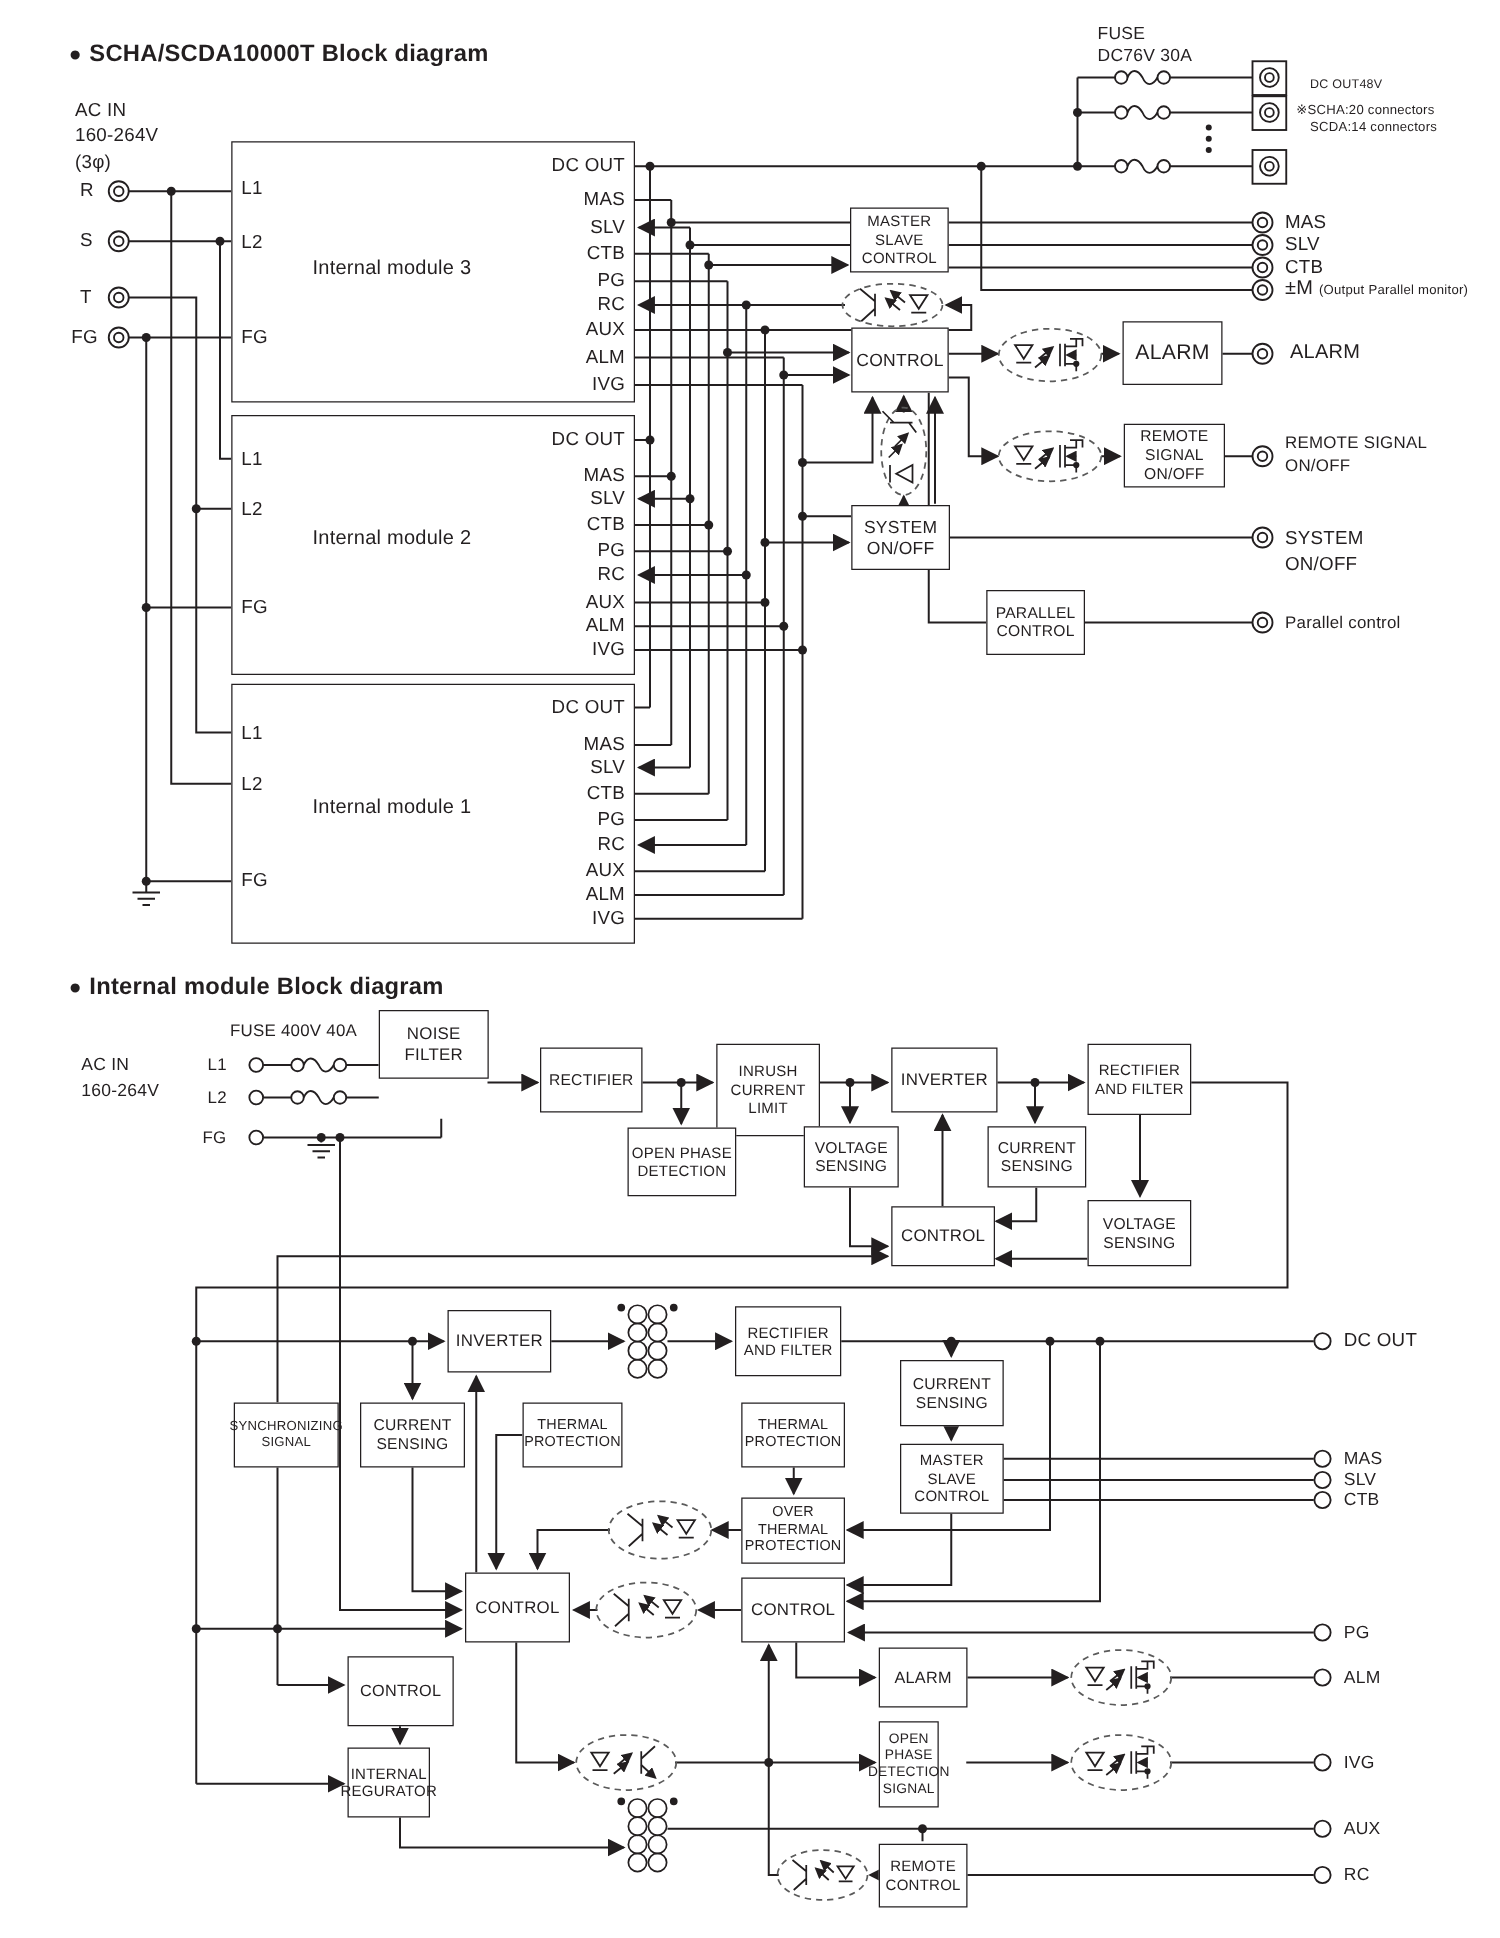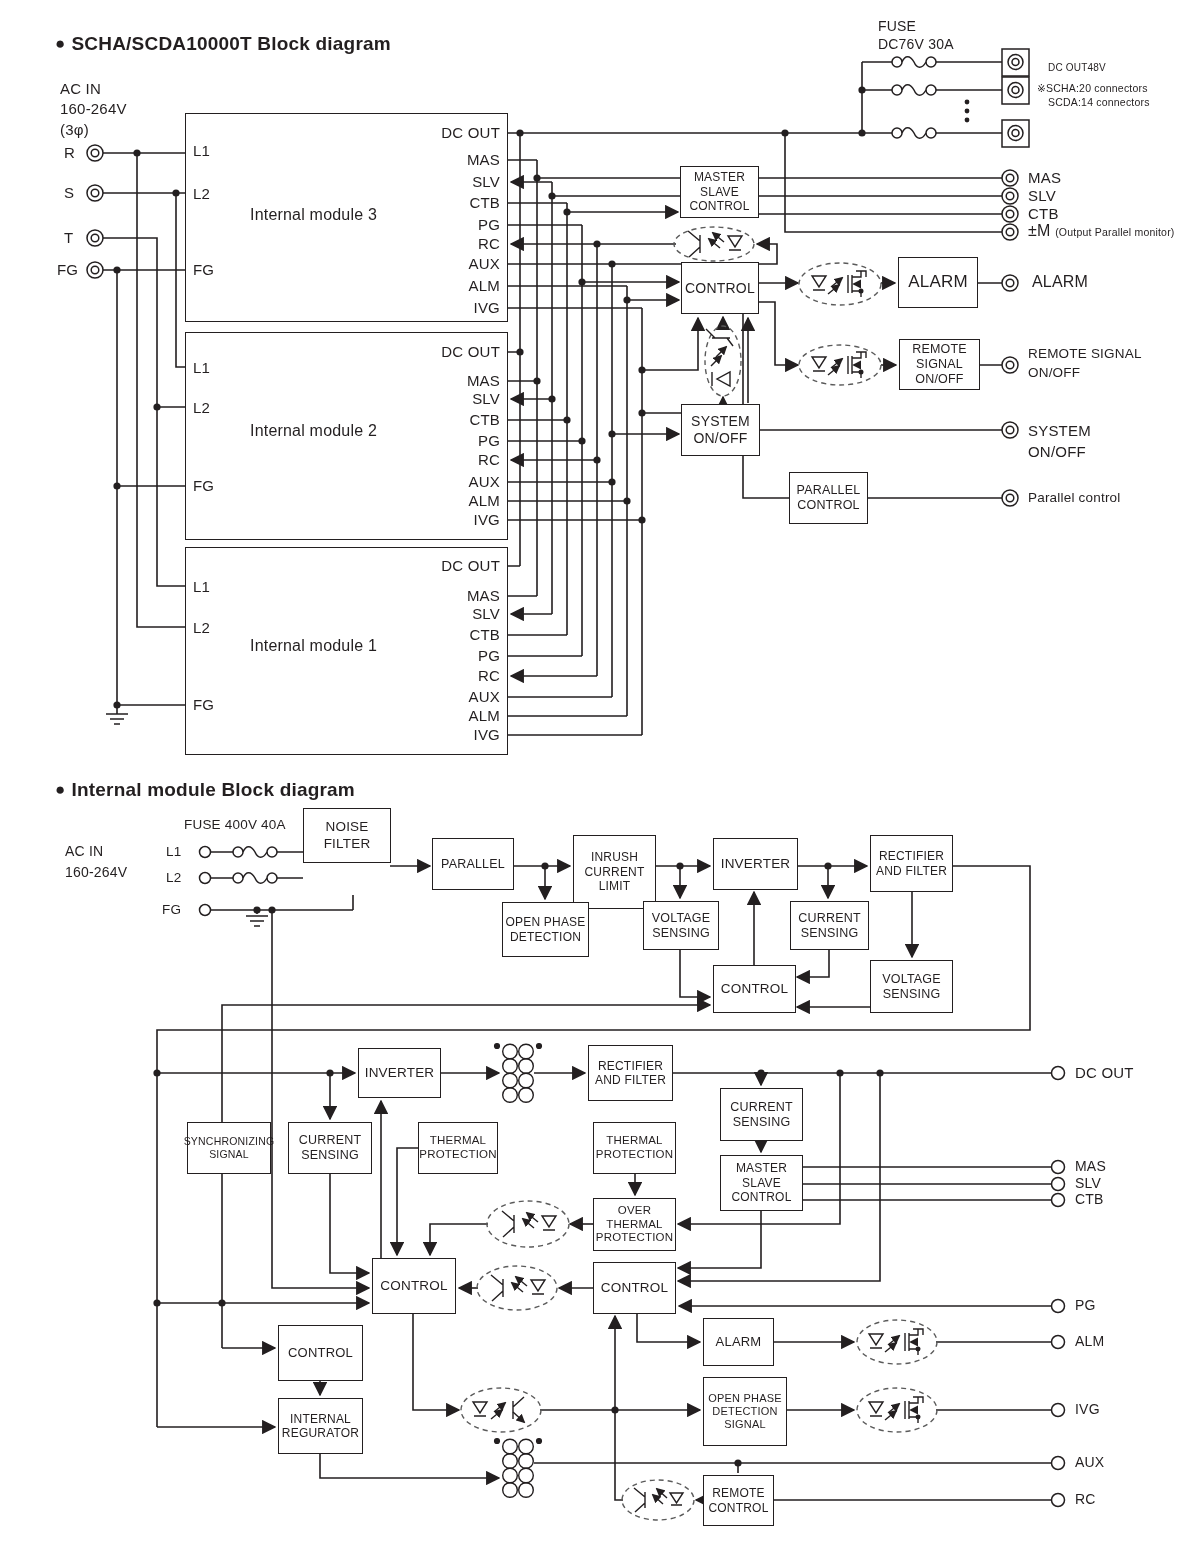--- a/index.html
+++ b/index.html
@@ -484,21 +484,21 @@
   <span>Internal module Block diagram</span>
 </div>
 <div class="t" style="left:65px;top:843px;font-size:14px">AC IN</div>
 <div class="t" style="left:65px;top:864px;font-size:14px">160-264V</div>
 <div class="t" style="left:184px;top:817px;font-size:13.5px">FUSE 400V 40A</div>
 <div class="t" style="left:166px;top:844px;font-size:13.5px">L1</div>
 <div class="t" style="left:166px;top:870px;font-size:13.5px">L2</div>
 <div class="t" style="left:162px;top:902px;font-size:13.5px">FG</div>
 
 <div class="box" style="left:303px;top:808px;width:88px;height:55px;font-size:13.5px">NOISE FILTER</div>
-<div class="box" style="left:432px;top:838px;width:82px;height:52px;font-size:12.5px">PARALLEL</div>
+<div class="box" style="left:432px;top:838px;width:82px;height:52px;font-size:12.5px">RECTIFIER</div>
 <div class="box" style="left:573px;top:835px;width:83px;height:74px;font-size:12px">INRUSH CURRENT LIMIT</div>
 <div class="box" style="left:713px;top:838px;width:85px;height:52px;font-size:13.5px">INVERTER</div>
 <div class="box" style="left:870px;top:835px;width:83px;height:57px;font-size:12px">RECTIFIER AND FILTER</div>
 <div class="box" style="left:502px;top:902px;width:87px;height:55px;font-size:12px">OPEN PHASE DETECTION</div>
 <div class="box" style="left:643px;top:901px;width:76px;height:49px;font-size:12.5px">VOLTAGE SENSING</div>
 <div class="box" style="left:790px;top:901px;width:79px;height:49px;font-size:12.5px">CURRENT SENSING</div>
 <div class="box" style="left:713px;top:965px;width:83px;height:48px;font-size:13.5px">CONTROL</div>
 <div class="box" style="left:870px;top:960px;width:83px;height:53px;font-size:12.5px">VOLTAGE SENSING</div>
 
 <div class="box" style="left:358px;top:1048px;width:83px;height:50px;font-size:13.5px">INVERTER</div>
@@ -506,23 +506,23 @@
 <div class="box" style="left:187px;top:1122px;width:84px;height:52px;font-size:10.5px">SYNCHRONIZING SIGNAL</div>
 <div class="box" style="left:288px;top:1122px;width:84px;height:52px;font-size:12.5px">CURRENT SENSING</div>
 <div class="box" style="left:418px;top:1122px;width:80px;height:52px;font-size:11.5px">THERMAL PROTECTION</div>
 <div class="box" style="left:593px;top:1122px;width:83px;height:52px;font-size:11.5px">THERMAL PROTECTION</div>
 <div class="box" style="left:720px;top:1088px;width:83px;height:53px;font-size:12.5px">CURRENT SENSING</div>
 <div class="box" style="left:720px;top:1155px;width:83px;height:56px;font-size:12px">MASTER SLAVE CONTROL</div>
 <div class="box" style="left:593px;top:1198px;width:83px;height:53px;font-size:11.5px">OVER THERMAL PROTECTION</div>
 <div class="box" style="left:372px;top:1258px;width:84px;height:56px;font-size:13.5px">CONTROL</div>
 <div class="box" style="left:593px;top:1262px;width:83px;height:52px;font-size:13.5px">CONTROL</div>
 <div class="box" style="left:278px;top:1325px;width:85px;height:56px;font-size:13px">CONTROL</div>
-<div class="box" style="left:278px;top:1398px;width:85px;height:56px;font-size:12px">INTERNAL REGURATOR</div>
+<div class="box" style="left:278px;top:1398px;width:66px;height:56px;font-size:12px">INTERNAL REGURATOR</div>
 <div class="box" style="left:703px;top:1318px;width:71px;height:48px;font-size:13px">ALARM</div>
-<div class="box" style="left:703px;top:1377px;width:84px;height:69px;font-size:11px">OPEN PHASE DETECTION SIGNAL</div>
+<div class="box" style="left:703px;top:1377px;width:48px;height:69px;font-size:11px">OPEN PHASE DETECTION SIGNAL</div>
 <div class="box" style="left:703px;top:1475px;width:71px;height:51px;font-size:12px">REMOTE CONTROL</div>
 
 <div class="t" style="left:1075px;top:1064px;font-size:15px">DC OUT</div>
 <div class="t" style="left:1075px;top:1158px;font-size:14px">MAS</div>
 <div class="t" style="left:1075px;top:1175px;font-size:14px">SLV</div>
 <div class="t" style="left:1075px;top:1191px;font-size:14px">CTB</div>
 <div class="t" style="left:1075px;top:1297px;font-size:14px">PG</div>
 <div class="t" style="left:1075px;top:1333px;font-size:14px">ALM</div>
 <div class="t" style="left:1075px;top:1401px;font-size:14px">IVG</div>
 <div class="t" style="left:1075px;top:1454px;font-size:14px">AUX</div>

